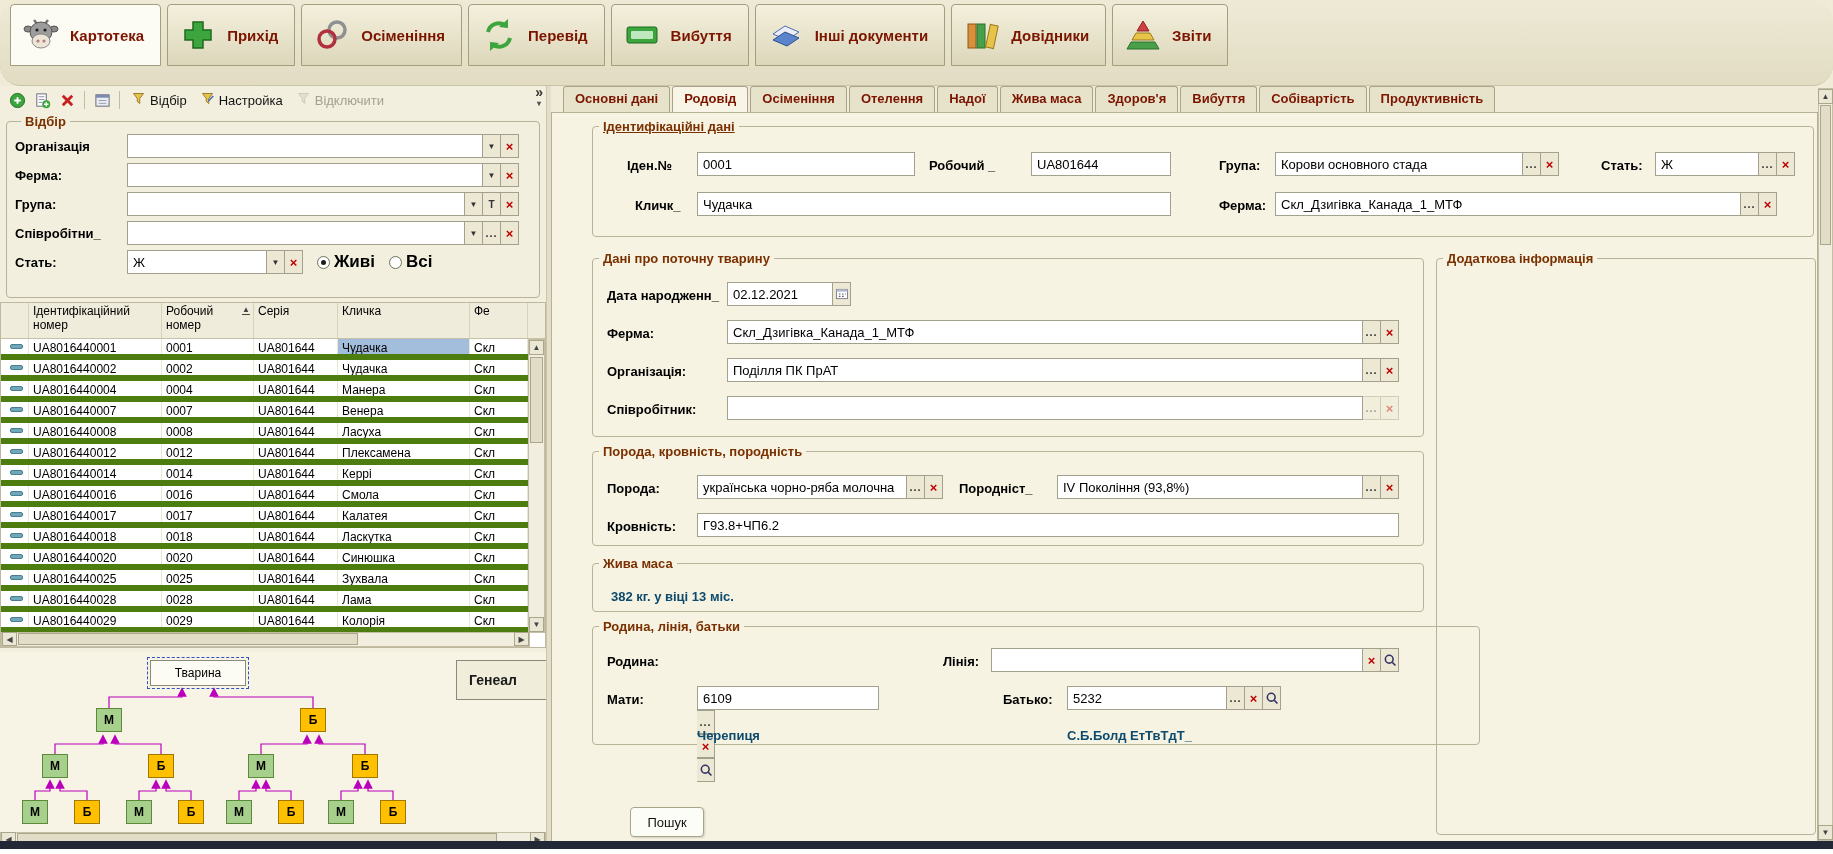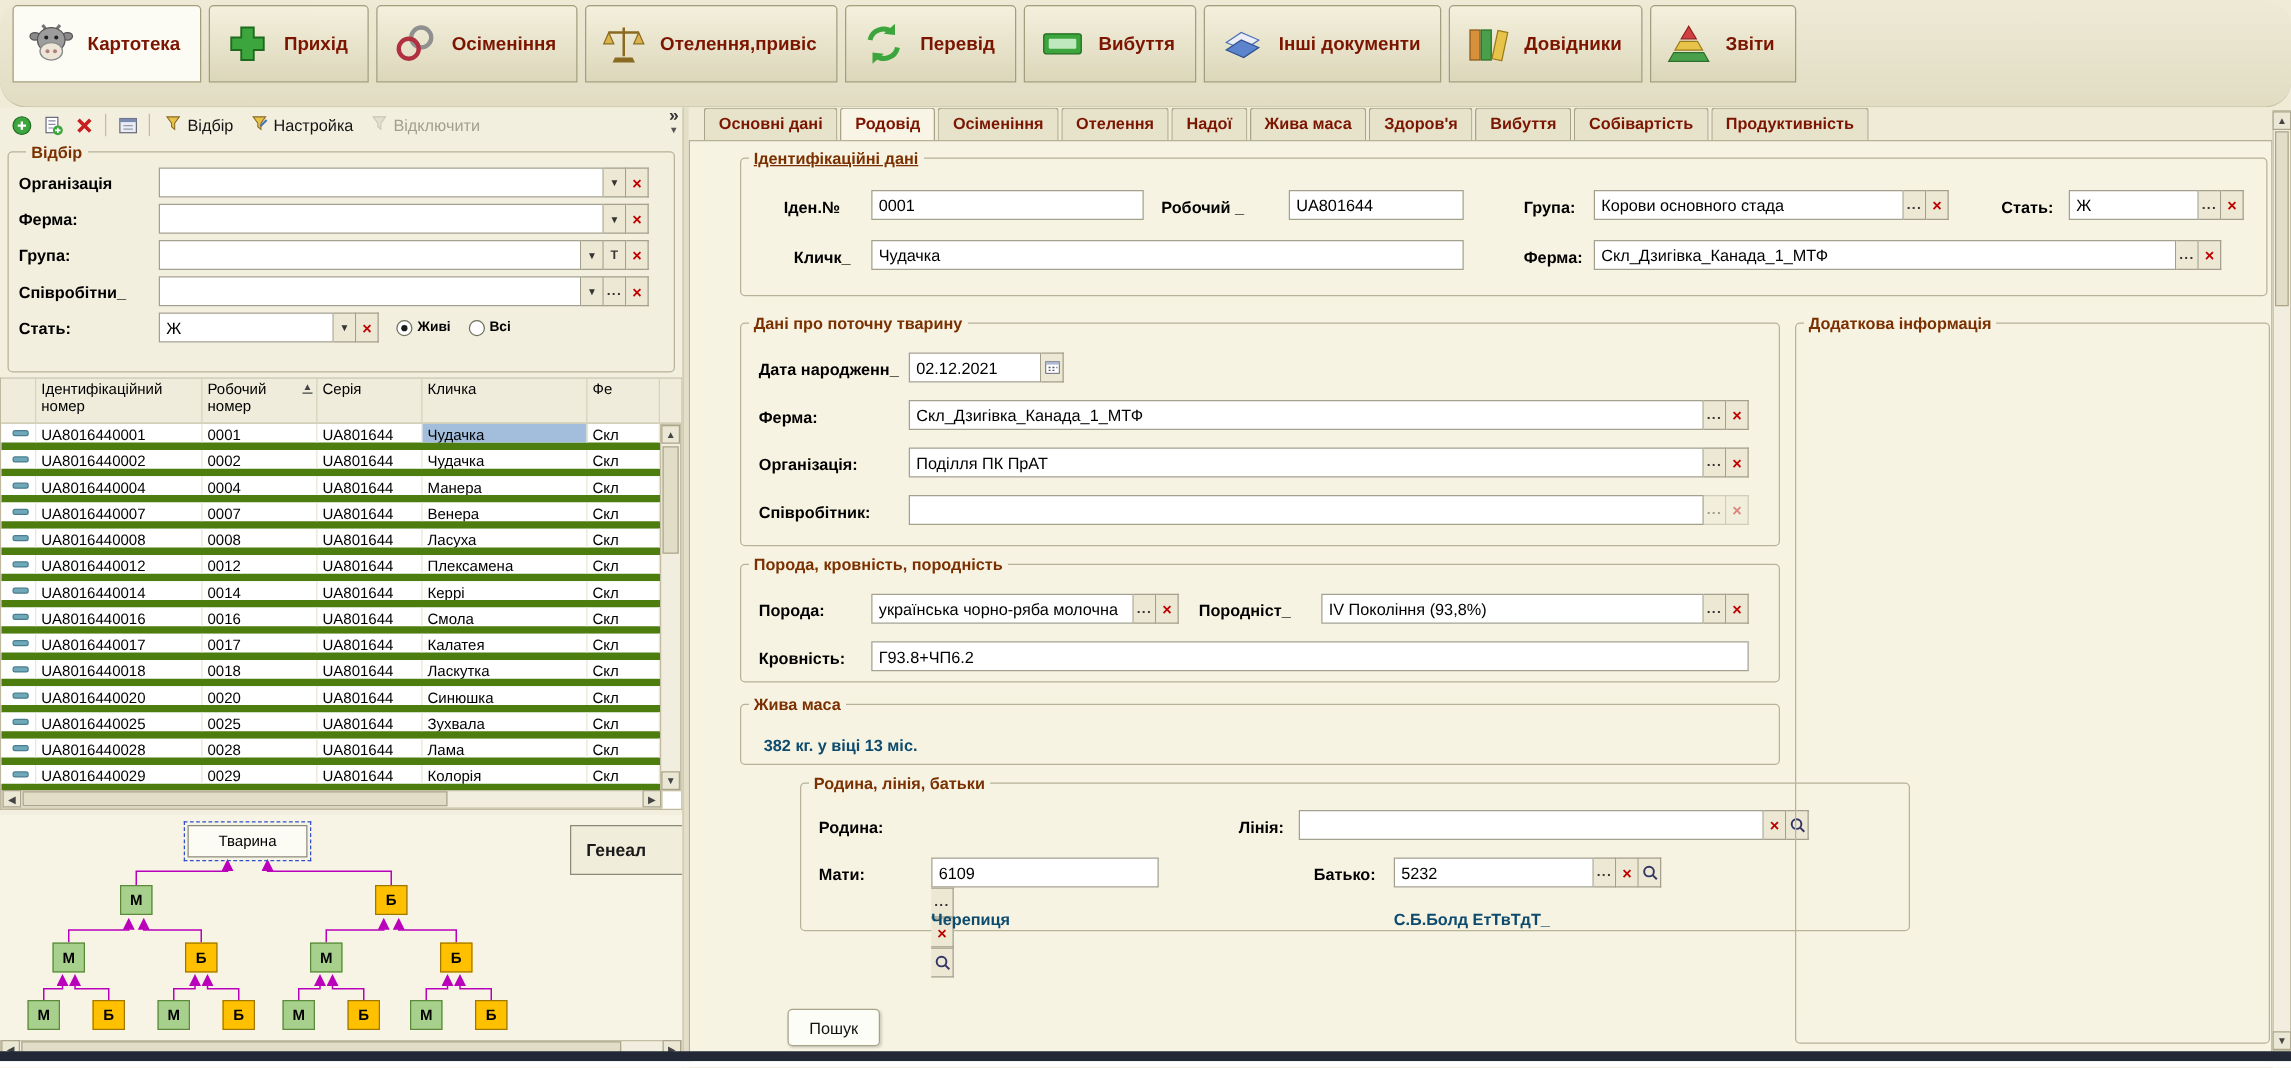--- a/index.html
+++ b/index.html
@@ -52,21 +52,21 @@
   .cbtn.dis { opacity:.45; }
 
   
   .filter-group { left:6px; top:28px; width:534px; height:184px; padding:4px 8px; }
   .f-row { display:flex; align-items:center; height:26px; margin-bottom:3px; }
   .f-label { width:112px; font-size:13px; font-weight:bold; color:#000; white-space:nowrap; overflow:hidden; }
   .radio { width:13px; height:13px; border-radius:50%; border:1px solid #70705E; background:#fff;
     display:inline-flex; align-items:center; justify-content:center; margin-left:14px; cursor:pointer; }
   .radio .dot { width:5px; height:5px; border-radius:50%; background:#1c1c1c; display:none; }
   .radio.checked .dot { display:block; }
-  .radio-label { font-size:11px; font-weight:bold; margin-left:4px; }
+  .radio-label { font-size:17px; font-weight:bold; margin-left:4px; }
 
   
   .cattle-table { position:absolute; left:0; top:216px; width:546px; height:346px; background:#fff; border:1px solid #BDB89E; }
   .tbl-header { display:flex; height:36px; background:#EFECDB; border-bottom:1px solid #C6C1A7; padding-right:17px; }
   .th { font-size:12px; line-height:1.15; padding:2px 4px; border-right:1px solid #D6D2BC; color:#000; position:relative; overflow:hidden; }
   .sort { position:absolute; right:3px; top:2px; font-size:8px; color:#444; border-bottom:1px solid #444; }
   .tbl-body { height:295px; overflow:hidden; padding-right:17px; }
   .tr { display:flex; height:21px; border-bottom:6px solid #4d7c0f; background:#fff; cursor:pointer; }
   .td { font-size:12px; padding:2px 4px; border-right:1px solid #EAE6D4; white-space:nowrap; overflow:hidden; }
   .td.selcell { background:var(--selection-blue,#A3BEDC); }
@@ -137,32 +137,20 @@
         <span class="tb-label">Прихід</span>
       </div>
       <div class="top-btn">
         <span class="tb-icon">
           <svg viewBox="0 0 38 38">
             <circle cx="24" cy="14" r="8" fill="none" stroke="#909090" stroke-width="3.5"></circle>
             <circle cx="14" cy="23" r="8" fill="none" stroke="#B03040" stroke-width="3.5"></circle>
           </svg>
         </span>
         <span class="tb-label">Осіменіння</span>
-      </div>
-      <div class="top-btn">
-        <span class="tb-icon">
-          <svg viewBox="0 0 38 38">
-            <path d="M19 6 v23" stroke="#8A6A20" stroke-width="2"></path>
-            <path d="M7 10 h24" stroke="#8A6A20" stroke-width="2"></path>
-            <path d="M7 10 l-4 9 h8 z" fill="#D9B44A" stroke="#8A6A20"></path>
-            <path d="M31 10 l-4 9 h8 z" fill="#D9B44A" stroke="#8A6A20"></path>
-            <path d="M12 30 h14 l2 4 h-18 z" fill="#8A6A20"></path>
-          </svg>
-        </span>
-        <span class="tb-label">Отелення,привіс</span>
       </div>
       <div class="top-btn">
         <span class="tb-icon">
           <svg viewBox="0 0 38 38">
             <path d="M8 16 a11 11 0 0 1 18-6" fill="none" stroke="#3DA53D" stroke-width="4"></path>
             <path d="M30 22 a11 11 0 0 1 -18 6" fill="none" stroke="#3DA53D" stroke-width="4"></path>
             <path d="M28 3 v9 l-9-1 z" fill="#3DA53D"></path>
             <path d="M10 35 v-9 l9 1 z" fill="#3DA53D"></path>
           </svg>
         </span>
@@ -617,21 +605,21 @@
         <span class="abs" style="left:104px; top:54px;">
             <input class="txt" style="width: 702px;" value="Г93.8+ЧП6.2">
           </span>
       </fieldset>
 
       <fieldset class="grp" style="left:40px; top:443px; width:832px; height:56px;">
         <legend>Жива маса</legend>
         <span class="bignote" style="left:18px; top:18px;">382 кг. у віці 13 міс.</span>
       </fieldset>
 
-      <fieldset class="grp" style="left:40px; top:506px; width:888px; height:126px;margin-left:48px;">
+      <fieldset class="grp" style="left:40px; top:506px; width:888px; height:126px;">
         <legend>Родина, лінія, батьки</legend>
         <span class="lbl" style="left:14px; top:20px;">Родина:</span>
         <span class="lbl" style="left:350px; top:20px;">Лінія:</span>
         <span class="abs" style="left:398px; top:14px;">
           <input class="txt" style="width: 372px;" value="">
           <span class="cbtn close">×</span>
           <span class="cbtn">
               <svg viewBox="0 0 18 18">
                 <circle cx="8" cy="8" r="5" fill="none" stroke="#336" stroke-width="2"></circle>
                 <path d="M12 12 L16 16" stroke="#336" stroke-width="2"></path>

